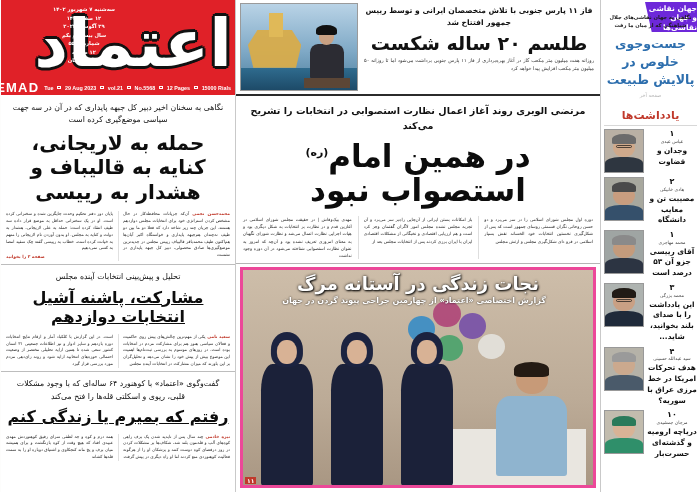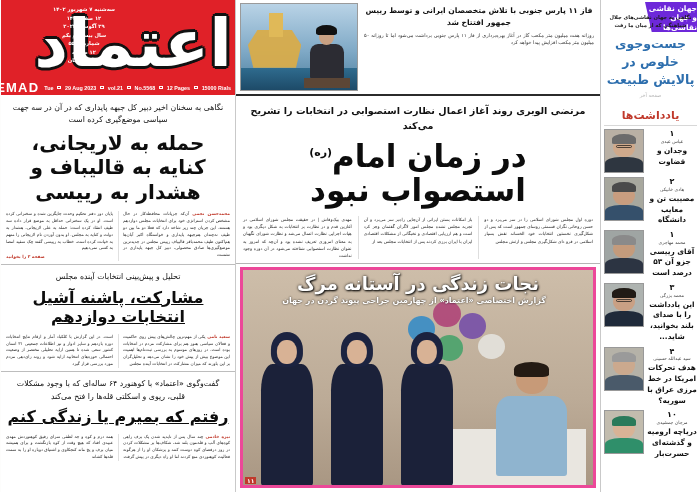--- a/index.html
+++ b/index.html
@@ -571,39 +571,40 @@
       </div>
 
     </div>
   </aside>
 
   <section class="center">
 
     <div class="top-story">
       <div class="top-story-text">
         <div class="ts-kicker">فاز ۱۱ پارس جنوبی با تلاش متخصصان ایرانی و توسط رییس جمهور افتتاح شد</div>
+        <div class="ts-headline">طلسم ۲۰ ساله شکست</div>
         <div class="ts-lead">روزانه هفت میلیون متر مکعب گاز در آغاز بهره‌برداری از فاز ۱۱ پارس جنوبی برداشت می‌شود اما تا روزانه ۵۰ میلیون متر مکعب افزایش پیدا خواهد کرد</div>
       </div>
       <div class="ts-photo">
         <div class="rig"></div>
         <div class="rig2"></div>
         <div class="water"></div>
         <div class="podium-man">
           <div class="pm-body"></div>
           <div class="pm-head"></div>
           <div class="pm-turban"></div>
           <div class="pm-desk"></div>
         </div>
       </div>
     </div>
 
     <div class="main-story">
       <div class="ms-kicker">مرتضی الویری روند آغاز اعمال نظارت استصوابی در انتخابات را تشریح می‌کند</div>
       <div class="ms-headline">
-        <span>در زمان امام</span><sup>(ره)</sup><span> استصواب نبود</span>
+        <span>در همین امام</span><sup>(ره)</sup><span> استصواب نبود</span>
       </div>
       <div class="ms-cols">
         <div class="ms-col">دوره اول مجلس شورای اسلامی را در سر می‌برد و دو حسن روحانی نگران قسمتی روسای جمهور است که پس از شکل‌گیری نخستین انتخابات خود الخساند نقش بسیار اسلامی در قرو دای شکل‌گیری مجلس و ارتش مجلس</div>
         <div class="ms-col">باز امکانات بستن ایرانی از آن‌جایی راه‌بر سر می‌برد و آن تجربه مجلس نشده مجلس امور لاگران گفتمان وجز کرد است و هم ارزیابی اقتصادی و نخبگانی از مشکلات اقتصادی ایران با ایران برزی کردند پس از انتخابات مجلس بعد از</div>
         <div class="ms-col">مهدی بیک‌وقاش | در حقیقت مجلس شورای اسلامی در آغازین قدم و در نظارت بر انتخابات به شکل دیگری بود و هیات اجرایی نظارت اعمال می‌شد و نظارت شورای نگهبان به معنای امروزی تعریف نشده بود و آن‌چه که امروز به عنوان نظارت استصوابی شناخته می‌شود در آن دوره وجود نداشت</div>
       </div>
     </div>
 
     <div class="photo-story">
       <div class="ps-photo">

